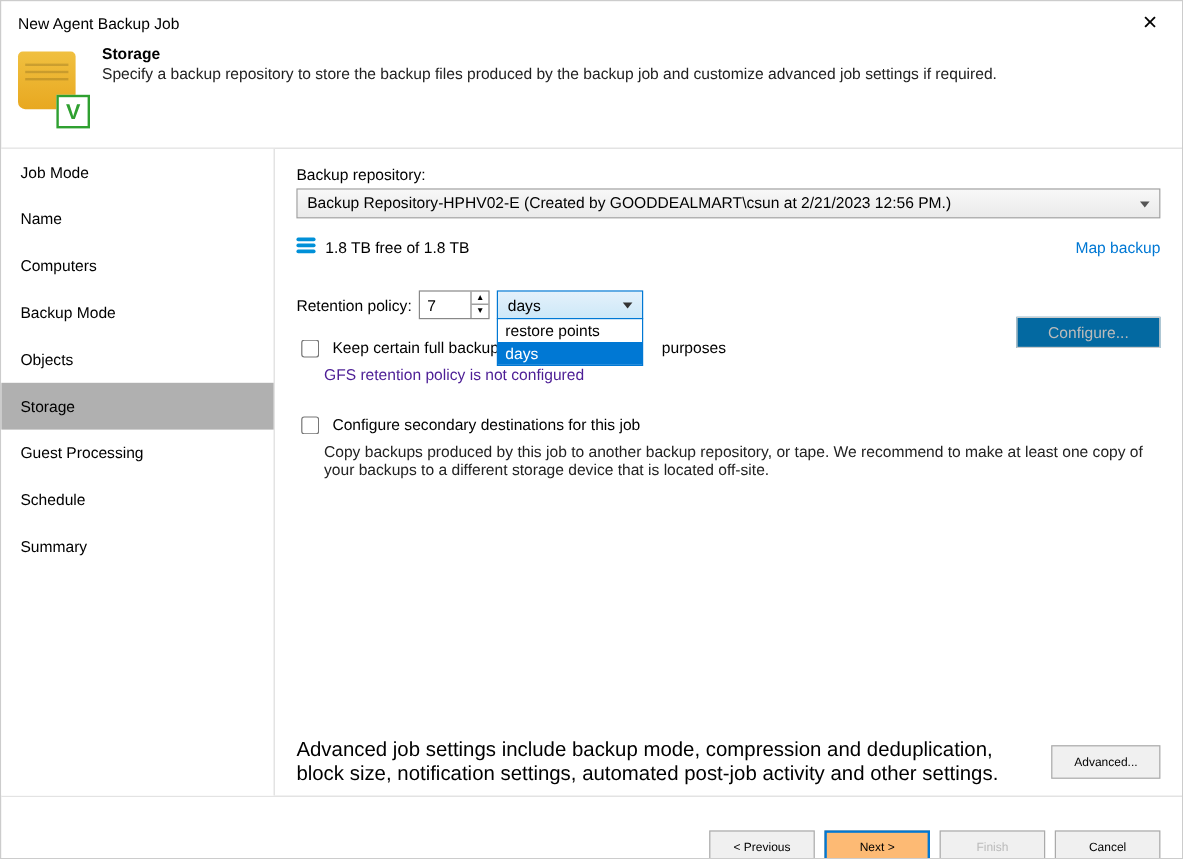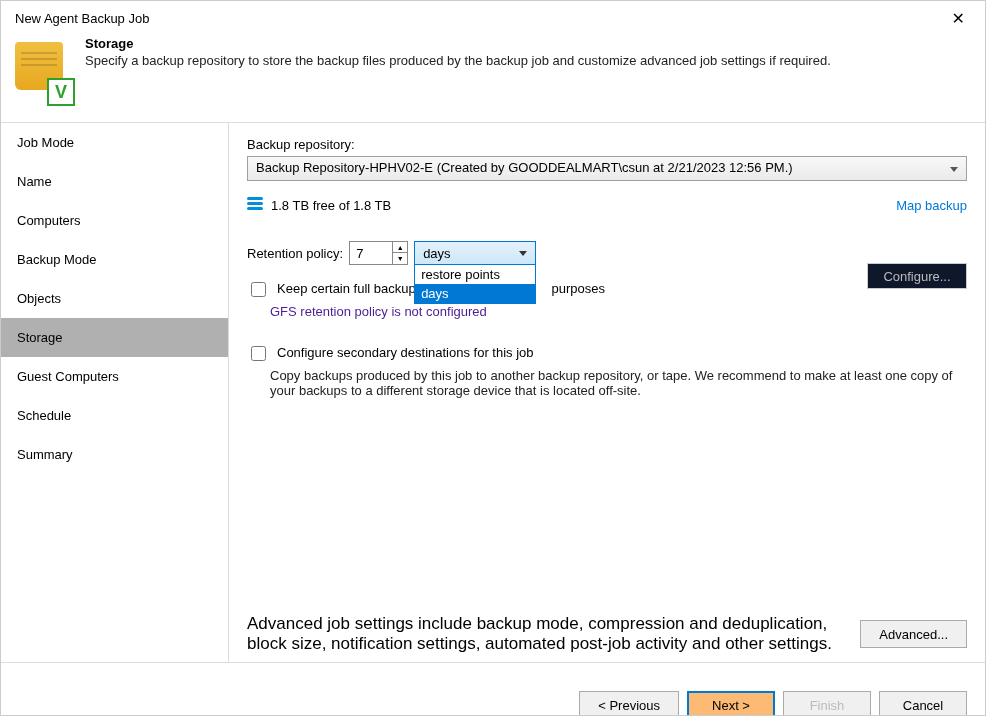--- a/index.html
+++ b/index.html
@@ -254,43 +254,43 @@
     }
     .copy-text {
       margin-left: 23px;
       margin-top: 4px;
       color: #222;
     }
     .conf-btn {
       position: absolute;
       right: 18px;
       top: 140px;
-      width: 100px;
+      width: 120px;
       height: 26px;
       border: 1px solid #ccc;
-      background: #0f172a;
+      background: #0369a1;
       color: #bbb;
       font-size: 13px;
       cursor: default;
     }
     .spacer { flex: 1; }
     .adv-row {
       display: flex;
       align-items: center;
       gap: 12px;
     }
     .adv-text {
       flex: 1;
       font-size: 17px;
     }
     .btn {
       height: 28px;
       border: 1px solid #aaa;
       background: #f0f0f0;
-      font-size: 13px;
+      font-size: 10px;
       padding: 0 18px;
       cursor: pointer;
     }
     .btn.default {
       border: 2px solid #0078d4;
       background: #fdba74;
     }
     .btn:disabled {
       color: #bbb;
       cursor: default;
@@ -329,21 +329,21 @@
 </div>
 
 <div class="body">
   <div class="sidebar">
     <div class="side-item">Job Mode</div>
     <div class="side-item">Name</div>
     <div class="side-item">Computers</div>
     <div class="side-item">Backup Mode</div>
     <div class="side-item">Objects</div>
     <div class="side-item active">Storage</div>
-    <div class="side-item">Guest Computers</div>
+    <div class="side-item">Guest Processing</div>
     <div class="side-item">Schedule</div>
     <div class="side-item">Summary</div>
   </div>
 
   <div class="content">
     <div class="field-label">Backup repository:</div>
     <div class="repo-select">
       <span>Backup Repository-HPHV02-E (Created by GOODDEALMART\csun at 2/21/2023 12:56 PM.)</span>
     </div>
 

